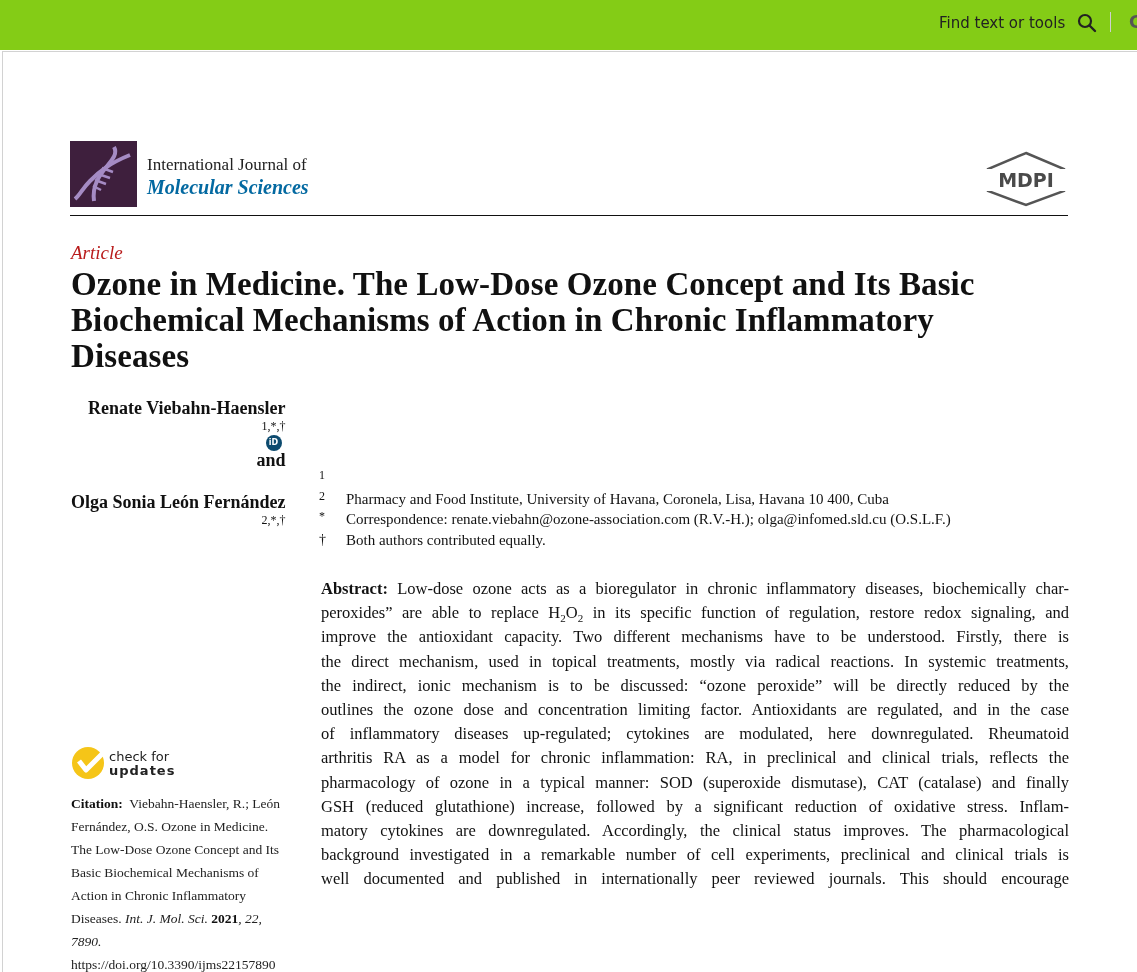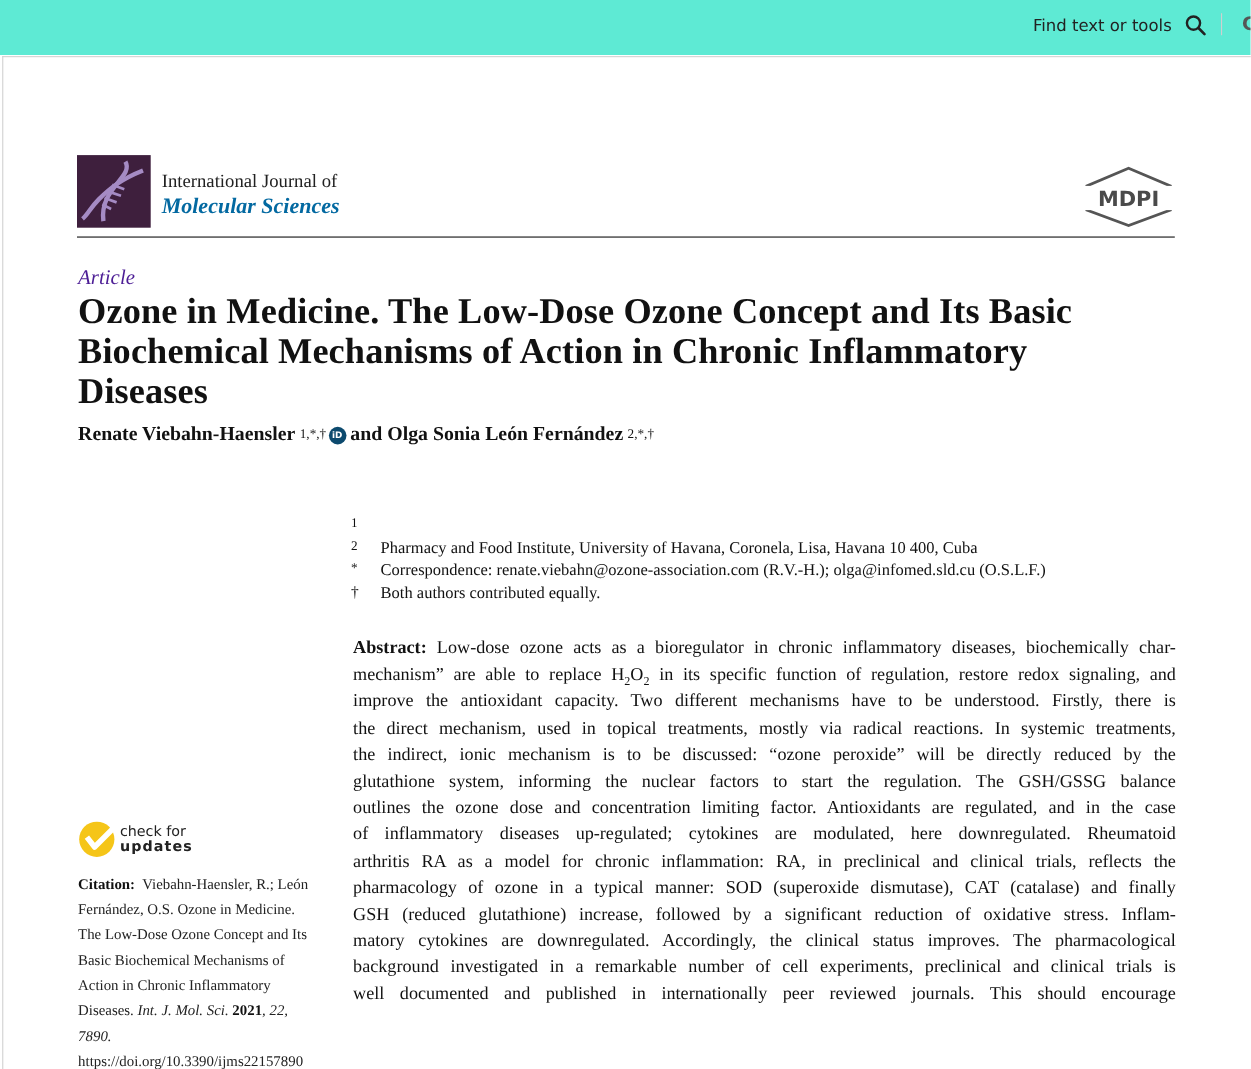--- a/index.html
+++ b/index.html
@@ -6,21 +6,21 @@
   body {
     width: 1137px; height: 972px; overflow: hidden;
     background: #ffffff;
     font-family: "Liberation Serif", serif;
     color: #111;
     position: relative;
   }
   
   .toolbar {
     position: absolute; left: 0; top: 0; width: 1137px; height: 50px;
-    background: #5eead4;
+    background: #84cc16;
   }
   .find-tools {
     position: absolute; left: 939px; top: 12px; height: 22px;
     display: flex; align-items: center; gap: 12px;
     font-family: "DejaVu Sans", sans-serif; font-size: 15px; color: #222;
     cursor: pointer;
   }
   .find-tools svg { display: block; }
   .tb-divider {
     position: absolute; left: 1110px; top: 12px; width: 1px; height: 20px; background: #cfcfcf;
@@ -44,29 +44,29 @@
     position: absolute; left: 0; top: 0; width: 67px; height: 66px; background: #3e1f3d;
   }
   .journal-name {
     position: absolute; left: 77px; top: 13px; line-height: 22px;
   }
   .journal-line1 { font-size: 17px; color: #222; }
   .journal-line2 { font-size: 20px; font-style: italic; font-weight: bold; color: #0369a1; display:block; }
   .mdpi-logo { position: absolute; left: 914px; top: 10px; width: 84px; height: 56px; }
 
   .article-type {
-    position: absolute; left: 71px; top: 242px; font-size: 19px; font-style: italic; color: #4c1d95;
+    position: absolute; left: 71px; top: 242px; font-size: 19px; font-style: italic; color: #b91c1c;
   }
   .title {
     position: absolute; left: 71px; top: 266px; width: 960px;
     font-size: 33px; line-height: 36px; font-weight: bold; letter-spacing: 0.1px; color: #111;
   }
   .authors {
-    position: absolute; left: 71px; top: 384px; font-size: 18px; font-weight: bold; color: #111;
-    display: flex; align-items: center; white-space: nowrap;
+    position: absolute; left: 71px; top: 398px; font-size: 18px; font-weight: bold; color: #111;
+    display: flex; align-items: flex-end; white-space: nowrap; flex-direction: column;
   }
   .authors sup { font-size: 12px; font-weight: normal; margin-left: 4px; }
   .orcid {
     display: inline-block; width: 16px; height: 16px; border-radius: 50%; background: #0c4a6e;
     color: #fff; font-family: "DejaVu Sans", sans-serif; font-size: 8px; font-weight: bold;
     text-align: center; line-height: 16px; margin: 0 4px 0 2px; position: relative; top: 1px;
   }
   .affils {
     position: absolute; left: 319px; top: 468px; width: 760px; font-size: 15px; color: #111;
   }
@@ -178,25 +178,24 @@
 <div class="citation">
   <b>Citation:</b>&nbsp;
   <span>Viebahn-Haensler, R.; León Fernández, O.S. Ozone in Medicine. The Low-Dose Ozone Concept and Its Basic Biochemical Mechanisms of Action in Chronic Inflammatory Diseases.</span>
   <i>Int. J. Mol. Sci.</i>
   <b>2021</b><i>, 22, 7890.</i>&nbsp;
   <span>https://doi.org/10.3390/ijms22157890</span>
 </div>
 
 <div class="abstract">
   <span class="line"><b>Abstract:</b><span> Low-dose ozone acts as a bioregulator in chronic inflammatory diseases, biochemically char-</span></span>
-  <span class="line"><span>mechanism” are able to replace H</span><sub>2</sub>O<sub>2</sub><span> in its specific function of regulation, restore redox signaling, and</span></span>
+  <span class="line"><span>peroxides” are able to replace H</span><sub>2</sub>O<sub>2</sub><span> in its specific function of regulation, restore redox signaling, and</span></span>
   <span class="line">improve the antioxidant capacity. Two different mechanisms have to be understood. Firstly, there is</span>
   <span class="line">the direct mechanism, used in topical treatments, mostly via radical reactions. In systemic treatments,</span>
   <span class="line">the indirect, ionic mechanism is to be discussed: “ozone peroxide” will be directly reduced by the</span>
-  <span class="line">glutathione system, informing the nuclear factors to start the regulation. The GSH/GSSG balance</span>
   <span class="line">outlines the ozone dose and concentration limiting factor. Antioxidants are regulated, and in the case</span>
   <span class="line">of inflammatory diseases up-regulated; cytokines are modulated, here downregulated. Rheumatoid</span>
   <span class="line">arthritis RA as a model for chronic inflammation: RA, in preclinical and clinical trials, reflects the</span>
   <span class="line">pharmacology of ozone in a typical manner: SOD (superoxide dismutase), CAT (catalase) and finally</span>
   <span class="line">GSH (reduced glutathione) increase, followed by a significant reduction of oxidative stress. Inflam-</span>
   <span class="line">matory cytokines are downregulated. Accordingly, the clinical status improves. The pharmacological</span>
   <span class="line">background investigated in a remarkable number of cell experiments, preclinical and clinical trials is</span>
   <span class="line">well documented and published in internationally peer reviewed journals. This should encourage</span>
 </div>
 

